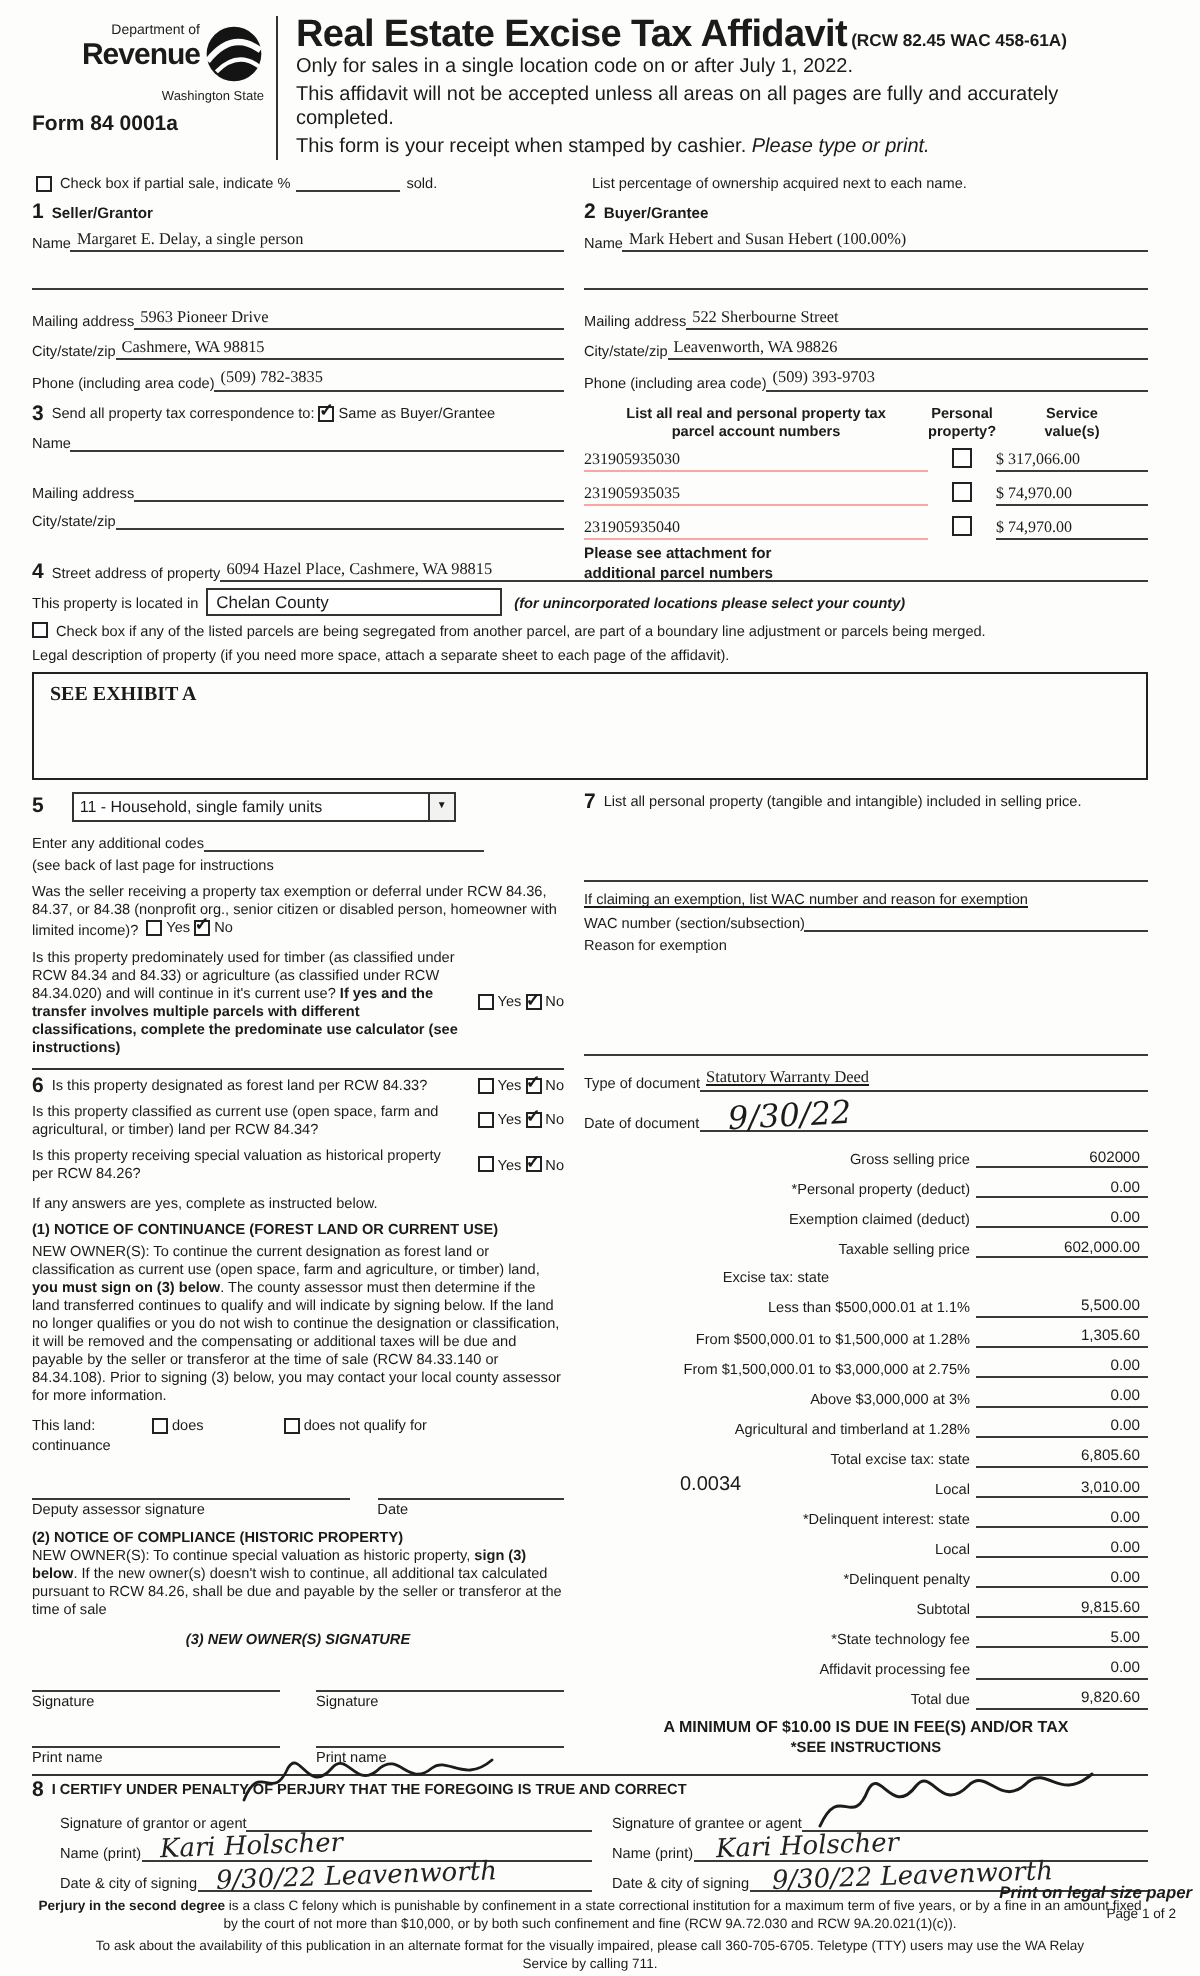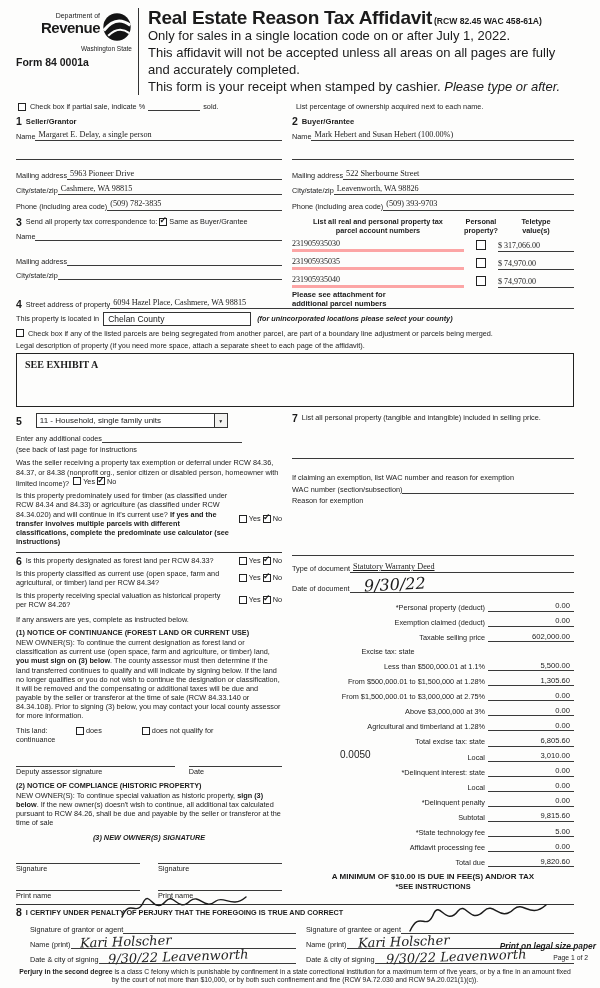--- a/index.html
+++ b/index.html
@@ -27,29 +27,29 @@
   .logoCol { width:116px; flex:none; padding-top:4px; }
   .logoTop { display:flex; align-items:flex-start; justify-content:flex-end; }
   .deptLines { text-align:right; margin-right:2px; }
   .dept1 { font-size:7px; }
   .dept2 { font-size:15px; font-weight:bold; letter-spacing:-0.5px; line-height:0.9; }
   .dept3 { font-size:6.5px; margin-top:1px; }
   .formNo { font-weight:bold; font-size:10.5px; margin-top:3px; text-align:left; }
   .titleCol { flex:1; border-left:1.5px solid #333; padding-left:9px; margin-left:6px; }
   .title1 { font-size:19px; font-weight:bold; letter-spacing:-0.3px; line-height:1; }
   .titleRef { font-size:8.6px; font-weight:bold; }
-  .hnote { font-size:13px; margin-top:1px; }
+  .hnote { font-size:10px; margin-top:1px; }
   
   .cols { display:flex; }
   .colL { width:266px; flex:none; }
   .colR { flex:1; margin-left:10px; }
   .qtext { flex:1; }
   .ynGroup { white-space:nowrap; flex:none; display:inline-flex; align-items:center; }
   
-  .pNum { flex:1; border-bottom:3px solid #fca5a5; font-family:"Liberation Serif", serif; font-size:8px; }
+  .pNum { flex:1; border-bottom:1px solid #fca5a5; font-family:"Liberation Serif", serif; font-size:8px; }
   .pCb { width:34px; flex:none; text-align:center; }
   .pVal { width:76px; flex:none; border-bottom:1px solid #3a3a3a; font-family:"Liberation Serif", serif; font-size:8px; }
   
   .exhibit { border:1.8px solid #222; height:54px; padding:5px 8px; margin-top:3px; }
   .exhibit span { font-family:"Liberation Serif", serif; font-weight:bold; font-size:10px; }
   
   .dd { display:flex; align-items:stretch; border:1.3px solid #333; width:192px; height:15px; background:#fff; }
   .ddTxt { flex:1; font-size:8px; padding:2px 3px; white-space:nowrap; overflow:hidden; }
   .ddBtn { width:13px; border-left:1.3px solid #333; display:flex; align-items:center; justify-content:center; font-size:5px; background:#f2f2f0; }
   .county { border:1.3px solid #333; width:148px; height:14px; font-family:"Liberation Sans", sans-serif; font-size:8.5px; padding:1px 4px; display:inline-block; background:#fff; }
@@ -79,27 +79,27 @@
             <path d="M2 21 Q16 3 32 15" stroke="#fdfdfc" stroke-width="3.4" fill="none"></path>
             <path d="M7 27 Q19 15 31 24" stroke="#fdfdfc" stroke-width="2.4" fill="none"></path>
           </svg>
         </span>
       </div>
       <div class="dept3" style="text-align:right;">Washington State</div>
       <div class="formNo">Form 84 0001a</div>
     </div>
     <div class="titleCol">
       <div>
-        <span class="title1">Real Estate Reason Tax Affidavit</span>
+        <span class="title1">Real Estate Excise Tax Affidavit</span>
         <span class="titleRef">(RCW 82.45 WAC 458-61A)</span>
       </div>
       <div class="hnote">Only for sales in a single location code on or after July 1, 2022.</div>
       <div class="hnote"><span>This affidavit will not be accepted unless all areas on all pages are fully and accurately completed.</span></div>
       <div class="hnote">
-        <span>This form is your receipt when stamped by cashier. </span><span class="i">Please type or after.</span>
+        <span>This form is your receipt when stamped by cashier. </span><span class="i">Please type or print.</span>
       </div>
     </div>
   </div>
 
   <div class="row" style="margin-top:7px;">
     <div class="rowc" style="width:266px;">
       <span class="cb"></span>
       <span style="margin-left:2px;">Check box if partial sale, indicate %</span>
       <span class="fill" style="max-width:52px; margin:0 3px;"></span>
       <span>sold.</span>
@@ -187,21 +187,21 @@
       <div class="row" style="align-items:flex-start; text-align:center;">
         <div style="flex:1;" class="b">
           <div>List all real and personal property tax</div>
           <div>parcel account numbers</div>
         </div>
         <div style="width:34px;" class="b">
           <div>Personal</div>
           <div>property?</div>
         </div>
         <div style="width:76px;" class="b">
-          <div>Teletype</div>
+          <div>Service</div>
           <div>value(s)</div>
         </div>
       </div>
       <div class="row" style="margin-top:4px;">
         <span class="pNum">231905935030</span>
         <span class="pCb"><span class="cb" style="width:10px;height:10px;"></span></span>
         <span class="pVal">$ 317,066.00</span>
       </div>
       <div class="row" style="margin-top:5px;">
         <span class="pNum">231905935035</span>
@@ -380,21 +380,21 @@
     </div>
 
     <div class="colR">
       <div class="rowc" style="align-items:flex-start;">
         <span class="secnum">7</span>
         <span>List all personal property (tangible and intangible) included in selling price.</span>
       </div>
       <div class="row" style="margin-top:26px;">
           <span class="fill"></span>
         </div>
-      <div style="margin-top:14px;">If claiming an exemption, list WAC number and reason for exemption</div>
+      <div style="margin-top:4px;text-decoration:underline;">If claiming an exemption, list WAC number and reason for exemption</div>
       <div class="row" style="margin-top:3px;">
         <span>WAC number (section/subsection)</span>
         <span class="fill"></span>
       </div>
       <div style="margin-top:2px;">Reason for exemption</div>
 
       <div class="row" style="margin-top:42px;">
           <span class="fill"></span>
         </div>
 
@@ -403,20 +403,24 @@
         <span class="fill"><span class="val" style="text-decoration:underline;">Statutory Warranty Deed</span></span>
       </div>
       <div class="row" style="margin-top:6px; position:relative; height:14px;">
         <span>Date of document</span>
         <span class="fill"></span>
         <span class="hand-big" style="position:absolute; left:72px; bottom:-2px;">9/30/22</span>
       </div>
 
       <div style="margin-top:8px;">
         <div class="taxRow">
+            <span class="taxLbl">Gross selling price</span>
+            <span class="taxVal">602000</span>
+          </div>
+        <div class="taxRow">
             <span class="taxLbl">*Personal property (deduct)</span>
             <span class="taxVal">0.00</span>
           </div>
         <div class="taxRow">
             <span class="taxLbl">Exemption claimed (deduct)</span>
             <span class="taxVal">0.00</span>
           </div>
         <div class="taxRow">
             <span class="taxLbl">Taxable selling price</span>
             <span class="taxVal">602,000.00</span>
@@ -440,21 +444,21 @@
           </div>
         <div class="taxRow">
             <span class="taxLbl">Agricultural and timberland at 1.28%</span>
             <span class="taxVal">0.00</span>
           </div>
         <div class="taxRow">
             <span class="taxLbl">Total excise tax: state</span>
             <span class="taxVal">6,805.60</span>
           </div>
         <div class="taxRow" style="position:relative;">
-          <span class="rate">0.0050</span>
+          <span class="rate">0.0034</span>
           <span class="taxLbl">Local</span>
             <span class="taxVal">3,010.00</span>
         </div>
         <div class="taxRow">
             <span class="taxLbl">*Delinquent interest: state</span>
             <span class="taxVal">0.00</span>
           </div>
         <div class="taxRow">
             <span class="taxLbl">Local</span>
             <span class="taxVal">0.00</span>

